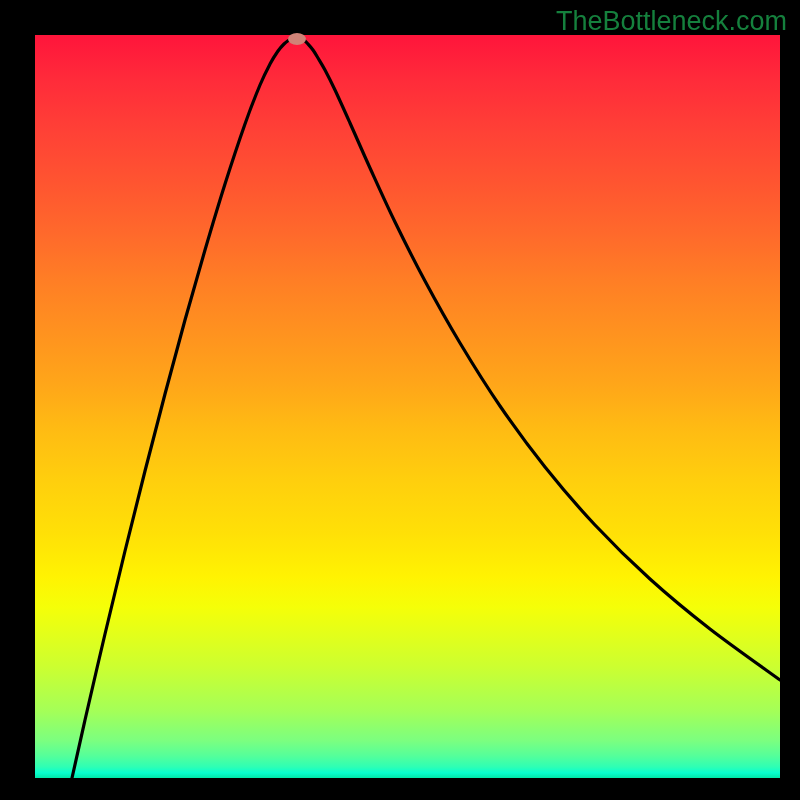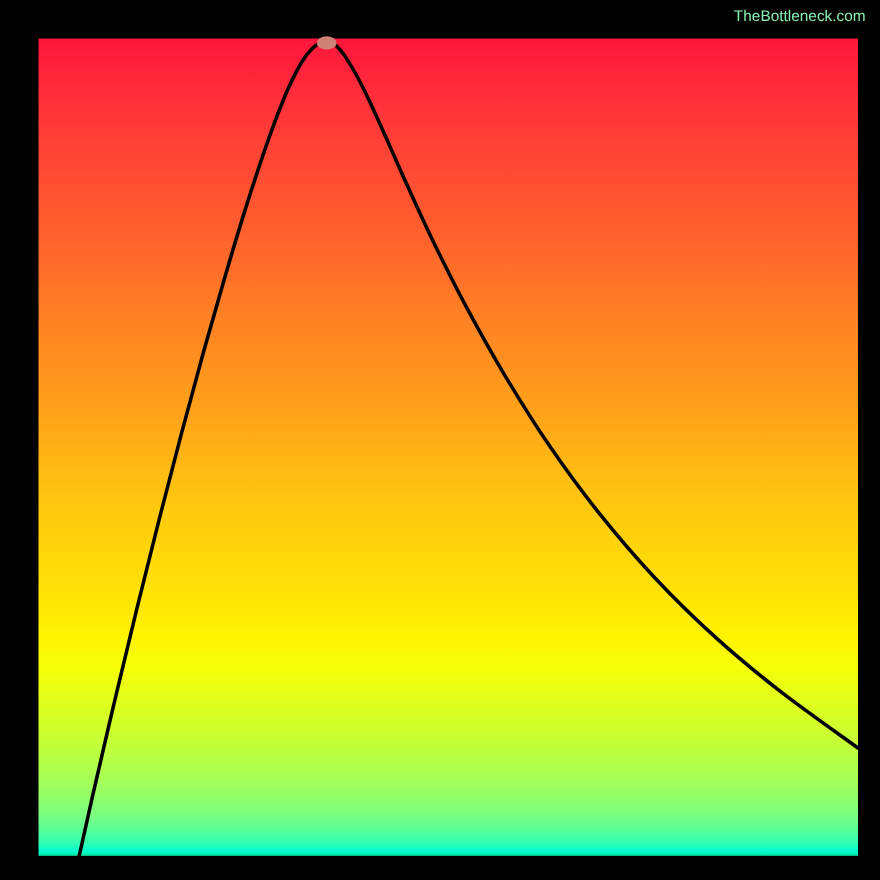--- a/index.html
+++ b/index.html
@@ -50,22 +50,22 @@
       #55ff9a 97%,
       #2effb4 98.5%,
       #08ffcf 99.3%,
       #00e8a8 100%
     );
   }
   .watermark {
     position: absolute;
     top: 6px;
     right: 13px;
-    color: #86efac;
-    font-size: 14px;
+    color: #15803d;
+    font-size: 27px;
     font-weight: 500;
     letter-spacing: 0px;
   }
   svg.curve {
     position: absolute;
     left: 0;
     top: 0;
     width: 745px;
     height: 743px;
     overflow: visible;

